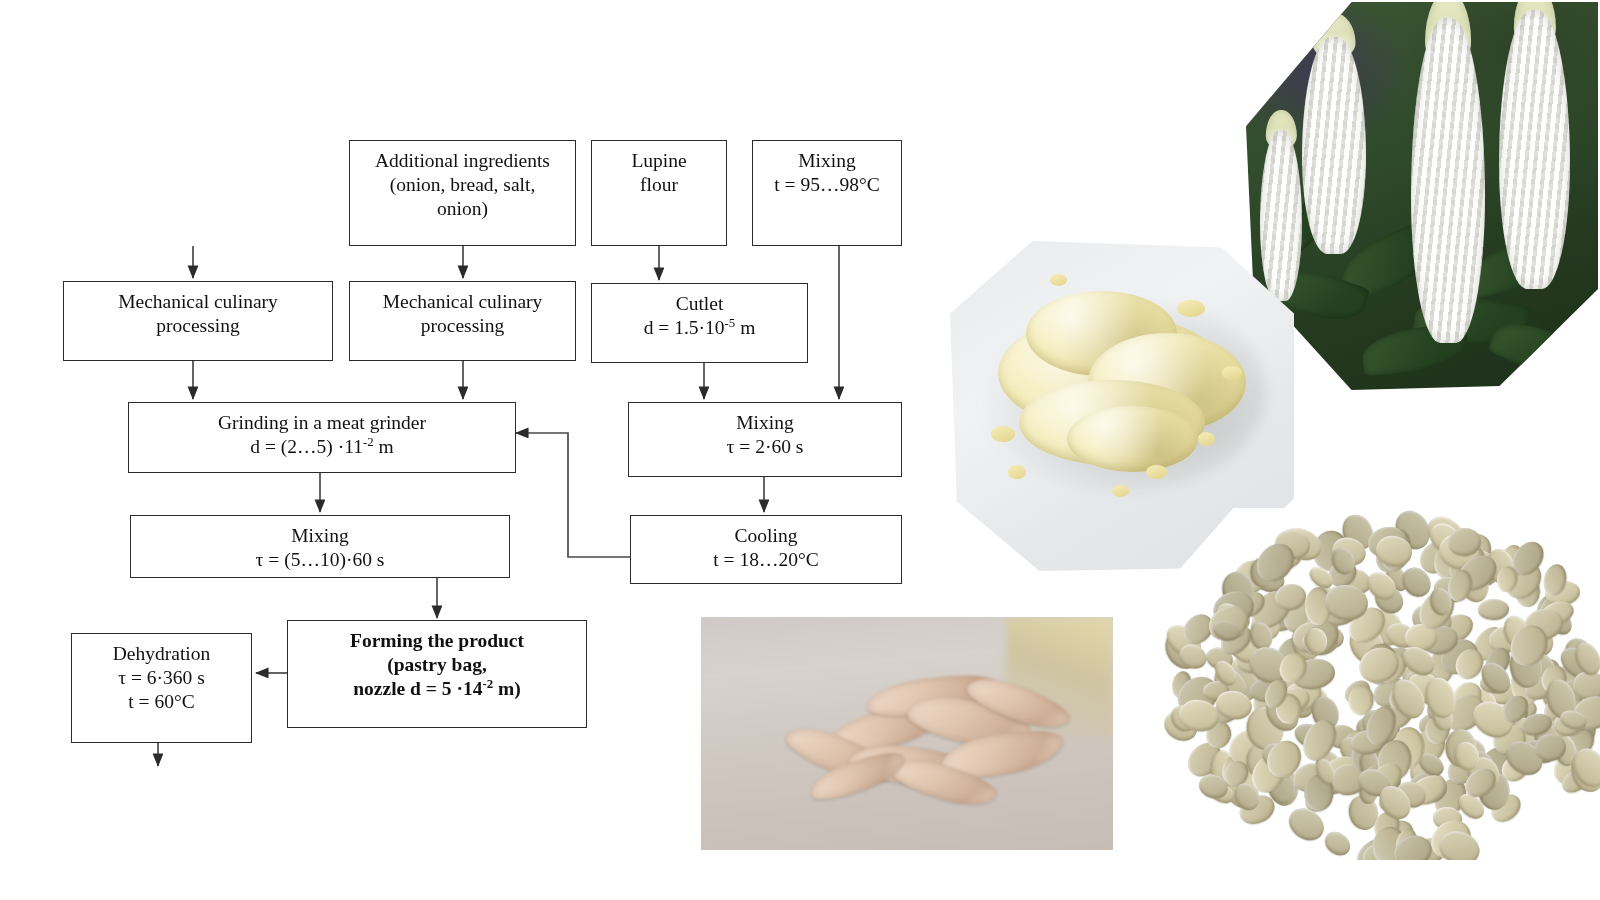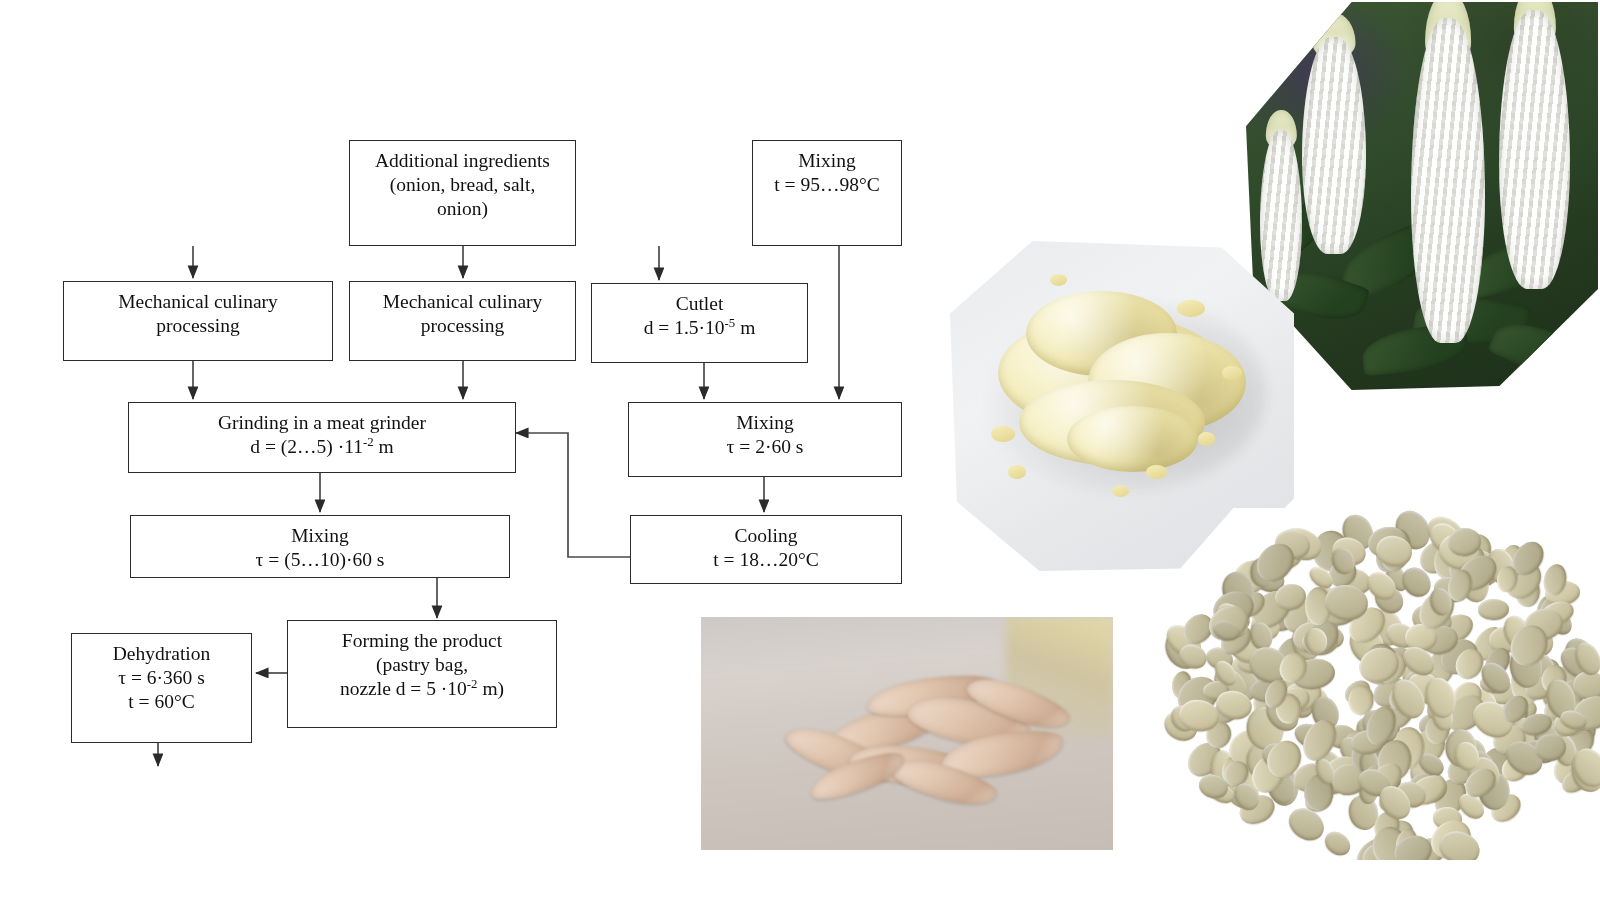--- a/index.html
+++ b/index.html
@@ -181,20 +181,24 @@
 
   <div id="flow">
 
 
     <div class="fbox" style="left:349px; top:140px; width:227px; height:106px;">
       <span class="ln">Additional ingredients</span>
       <span class="ln">(onion, bread, salt,</span>
       <span class="ln">onion)</span>
     </div>
 
+    <div class="fbox" style="left:591px; top:140px; width:136px; height:106px;">
+      <span class="ln">Lupine</span>
+      <span class="ln">flour</span>
+    </div>
 
     <div class="fbox" style="left:752px; top:140px; width:150px; height:106px;">
       <span class="ln">Mixing</span>
       <span class="ln">t = 95…98°C</span>
     </div>
 
     <div class="fbox" style="left:63px; top:281px; width:270px; height:80px;">
       <span class="ln">Mechanical culinary</span>
       <span class="ln">processing</span>
     </div>
@@ -228,24 +232,24 @@
       <span class="ln">Cooling</span>
       <span class="ln">t = 18…20°C</span>
     </div>
 
     <div class="fbox" style="left:71px; top:633px; width:181px; height:110px;">
       <span class="ln">Dehydration</span>
       <span class="ln">τ = 6·360 s</span>
       <span class="ln">t = 60°C</span>
     </div>
 
-    <div class="fbox" style="left:287px; top:620px; width:270px; height:108px;">
+    <div class="fbox" style="left:287px; top:620px; width:300px; height:108px;font-weight:bold;">
       <span class="ln">Forming the product</span>
       <span class="ln">(pastry bag,</span>
-      <span class="ln"><span>nozzle d = 5 ·10</span><sup>-2</sup><span> m)</span></span>
+      <span class="ln"><span>nozzle d = 5 ·14</span><sup>-2</sup><span> m)</span></span>
     </div>
 
 
   </div>
 
   <div class="photo" id="photo-lupine-flowers">
     <div class="leafblade" style="left:26%; top:60%; width:30%; height:13%; transform:rotate(-22deg);"></div>
     <div class="leafblade" style="left:8%;  top:70%; width:26%; height:11%; transform:rotate(18deg);"></div>
     <div class="leafblade" style="left:48%; top:76%; width:32%; height:12%; transform:rotate(9deg);"></div>
     <div class="leafblade" style="left:62%; top:63%; width:28%; height:11%; transform:rotate(-14deg);"></div>

